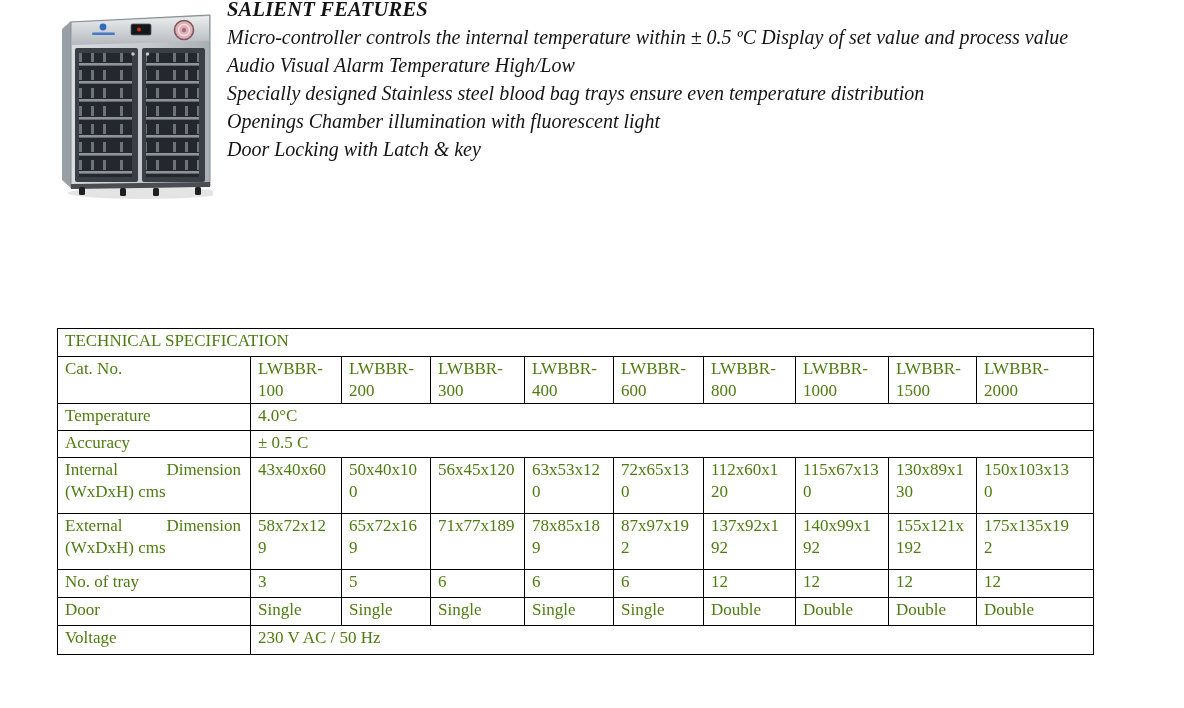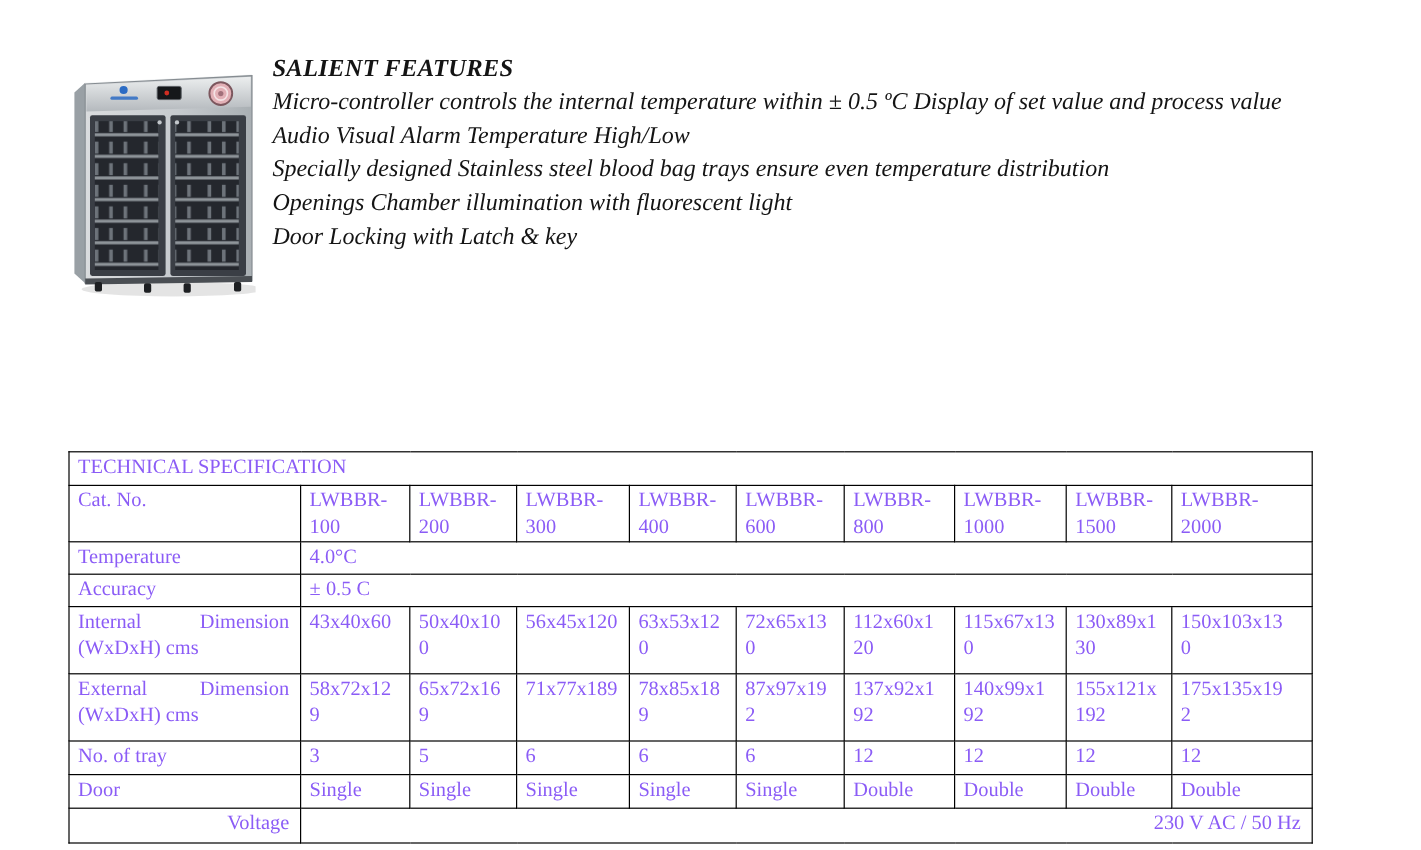--- a/index.html
+++ b/index.html
@@ -1,53 +1,53 @@
 <!DOCTYPE html>
 <html><head>
 <meta charset="utf-8">
 <style>
   html,body{margin:0;padding:0;}
   body{
     width:1184px;height:708px;background:#ffffff;position:relative;overflow:hidden;
     font-family:"Liberation Serif", serif;color:#161616;
     -webkit-font-smoothing:antialiased;
   }
-  .page{position:absolute;inset:0;margin-top:48px;}
+  .page{position:absolute;inset:0;}
 
   
   .fridge{position:absolute;left:60px;top:8px;width:153px;height:192px;}
   .fridge svg{display:block;width:100%;height:100%;}
 
   
   .features{
     position:absolute;left:227px;top:-5px;width:886px;
     font-style:italic;font-size:20px;line-height:28px;color:#141414;
   }
   .f-title{font-weight:bold;font-size:20.5px;letter-spacing:.2px;}
   .f-item{text-align:justify;}
   .features > :nth-child(8){margin-left:-6px;text-decoration:underline;}
   .features > :nth-child(9){margin-left:-6px;}
   .features > :nth-child(10){margin-left:-8px;}
 
   
   table.spec{
     position:absolute;left:57px;top:328px;width:1036px;
     border-collapse:collapse;table-layout:fixed;
-    font-size:17px;line-height:22px;color:#8b5cf6;
+    font-size:17px;line-height:22px;color:#4d7c0f;
   }
   table.spec td{
     border:1.5px solid #000000;vertical-align:top;
     padding:1px 9px 1px 7px;overflow:hidden;
   }
   tr.r-title{height:28px;}
   tr.r-head{height:33px;}
   tr.r-temp,tr.r-acc{height:27px;}
   tr.r-int,tr.r-ext{height:56px;}
   tr.r-vol,tr.r-tray,tr.r-door{height:28px;}
-  tr.r-volt{height:29px;text-align:right;}
+  tr.r-volt{height:29px;}
   td.lbl-just{text-align:justify;text-align-last:left;}
   td.dim{padding:1px 12px 1px 8px;}
   td.dim span{display:block;max-width:88px;word-break:break-all;}
   td.mh span{display:block;max-width:72px;}
 </style>
 </head>
 <body>
 
 <div class="page">
 

